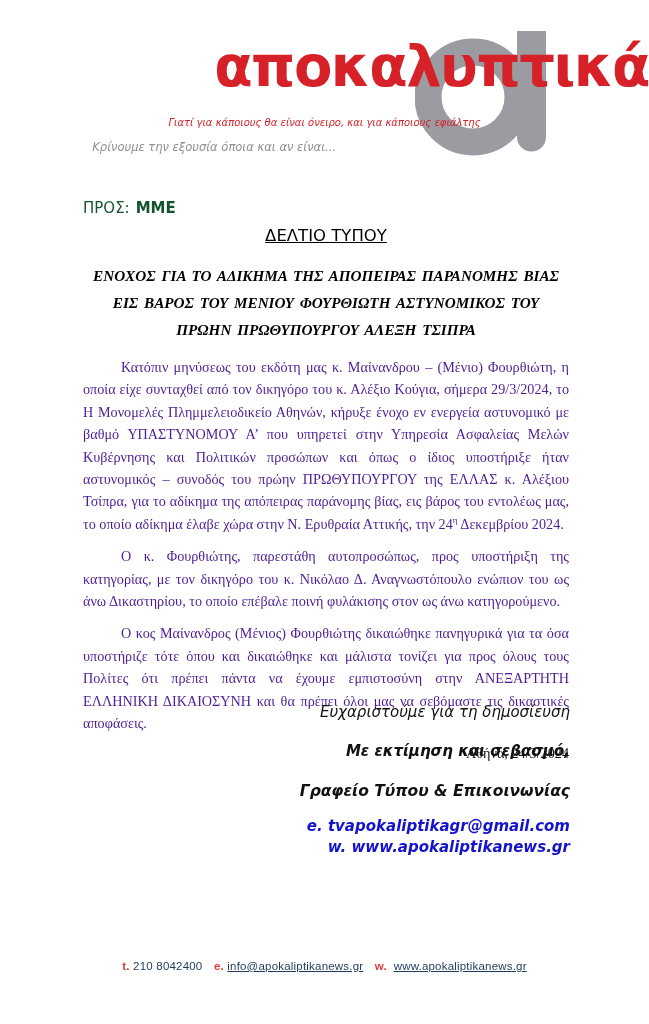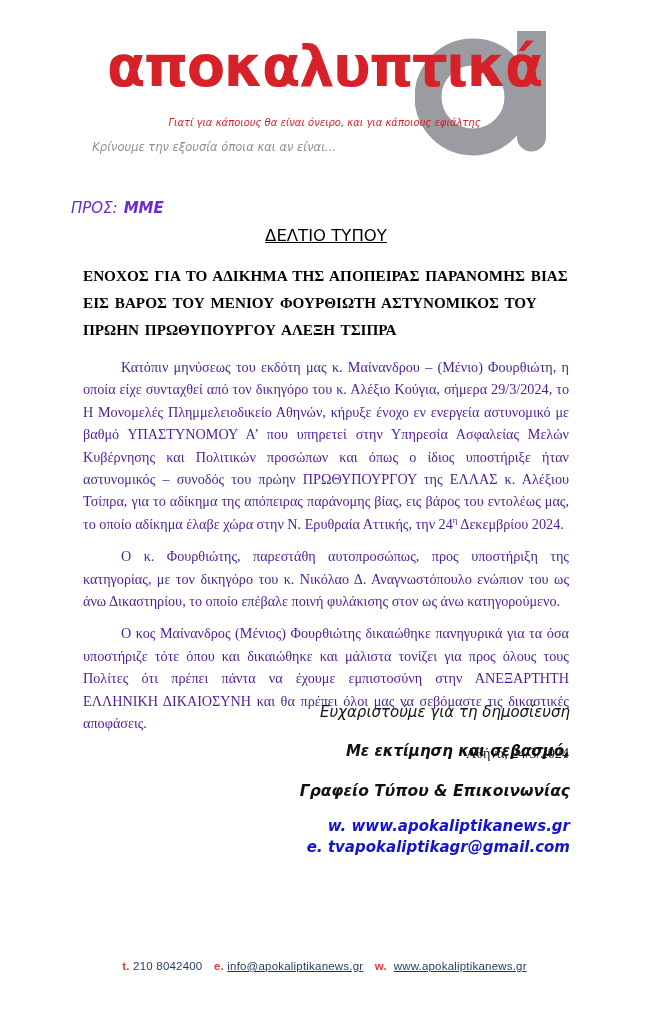--- a/index.html
+++ b/index.html
@@ -11,21 +11,21 @@
     overflow:hidden;
     font-family:"Liberation Serif", serif;
     color:#1a1a1a;
   }
 
   
   .logo-block{position:absolute;left:0;top:0;width:100%;height:170px;}
   .logo-a{position:absolute;left:415px;top:25px;width:145px;height:136px;z-index:1;}
   .brand{
     position:absolute;left:0;top:36px;width:100%;
-    text-align:center;z-index:3;
+    text-align:right;z-index:3;
     font-family:"DejaVu Sans", sans-serif;
     font-weight:bold;font-size:56px;line-height:62px;
     letter-spacing:-1.5px;color:#d62128;
   }
   .tagline-top{
     position:absolute;left:0;top:117px;width:100%;
     text-align:center;z-index:3;
     font-family:"DejaVu Sans", sans-serif;
     font-style:italic;font-size:10px;color:#d62128;
   }
@@ -38,39 +38,39 @@
   }
   .tagline-bottom{
     position:absolute;left:0;top:140px;width:66%;
     text-align:center;z-index:3;
     font-family:"DejaVu Sans", sans-serif;
     font-style:italic;font-size:11.5px;color:#8f9095;
   }
 
   
   .recipient{
-    position:absolute;left:71px;top:199px;
+    position:absolute;left:83px;top:199px;
     font-family:"DejaVu Sans", sans-serif;
-    font-style:italic;font-size:15px;color:#6d28d9;
+    font-size:15px;color:#14532d;
   }
   .recipient .to-value{font-weight:bold;margin-left:6px;}
 
   
   .content{position:absolute;left:83px;top:226px;width:486px;}
   .pr-title{
     text-align:center;
     font-family:"DejaVu Sans", sans-serif;
     font-weight:normal;font-size:16.5px;
     text-decoration:underline;
     margin:0 0 17px 0;color:#000;
   }
   .headline{
-    text-align:left;
+    text-align:center;
     font-weight:bold;font-size:15.2px;line-height:27px;
-    word-spacing:2px;margin:0 0 13px 0;color:#000;
+    word-spacing:2px;margin:0 0 13px 0;color:#000;font-style:italic;
   }
   .content p.body-par{
     margin:0 0 10px 0;
     font-size:14.2px;line-height:22.4px;
     text-align:justify;text-indent:38px;color:#4c1d95;
   }
   .content p.body-par sup{font-size:9px;line-height:0;}
   .dateline{
     text-align:right;font-size:14.2px;color:#111;margin:4px 0 0 0;
   }
@@ -130,26 +130,26 @@
     <p class="body-par">Ο κος Μαίνανδρος (Μένιος) Φουρθιώτης δικαιώθηκε πανηγυρικά για τα όσα υποστήριζε τότε όπου και δικαιώθηκε και μάλιστα τονίζει για προς όλους τους Πολίτες ότι πρέπει πάντα να έχουμε εμπιστοσύνη στην ΑΝΕΞΑΡΤΗΤΗ ΕΛΛΗΝΙΚΗ ΔΙΚΑΙΟΣΥΝΗ και θα πρέπει όλοι μας να σεβόμαστε τις δικαστικές αποφάσεις.</p>
 
     <p class="dateline">Αθήνα, 24/3/2024</p>
   </div>
 
   <div class="closing">
     <div class="thanks">Ευχαριστούμε για τη δημοσίευση</div>
     <div class="regards">Με εκτίμηση και σεβασμό,</div>
     <div class="office">Γραφείο Τύπου &amp; Επικοινωνίας</div>
     <div class="contact-line" style="color:#1414cc;">
+      <span>e.</span>
+      <a href="#">tvapokaliptikagr@gmail.com</a>
+    </div>
+    <div class="contact-line" style="color:#1414cc;">
       <span>w.</span>
       <a href="#">www.apokaliptikanews.gr</a>
-    </div>
-    <div class="contact-line" style="color:#1414cc;">
-      <span>e.</span>
-      <a href="#">tvapokaliptikagr@gmail.com</a>
     </div>
   </div>
 
   <div class="footer">
     <span class="seg"><span class="pfx">t.</span>
       <span>210 8042400</span></span>
     <span class="seg"><span class="pfx">e.</span>
       <a href="#" class="u" style="color:#1e3a5f;">info@apokaliptikanews.gr</a></span>
     <span class="seg"><span class="pfx">w.</span>&nbsp;
       <a href="#" class="u" style="color:#1e3a5f;">www.apokaliptikanews.gr</a></span>

